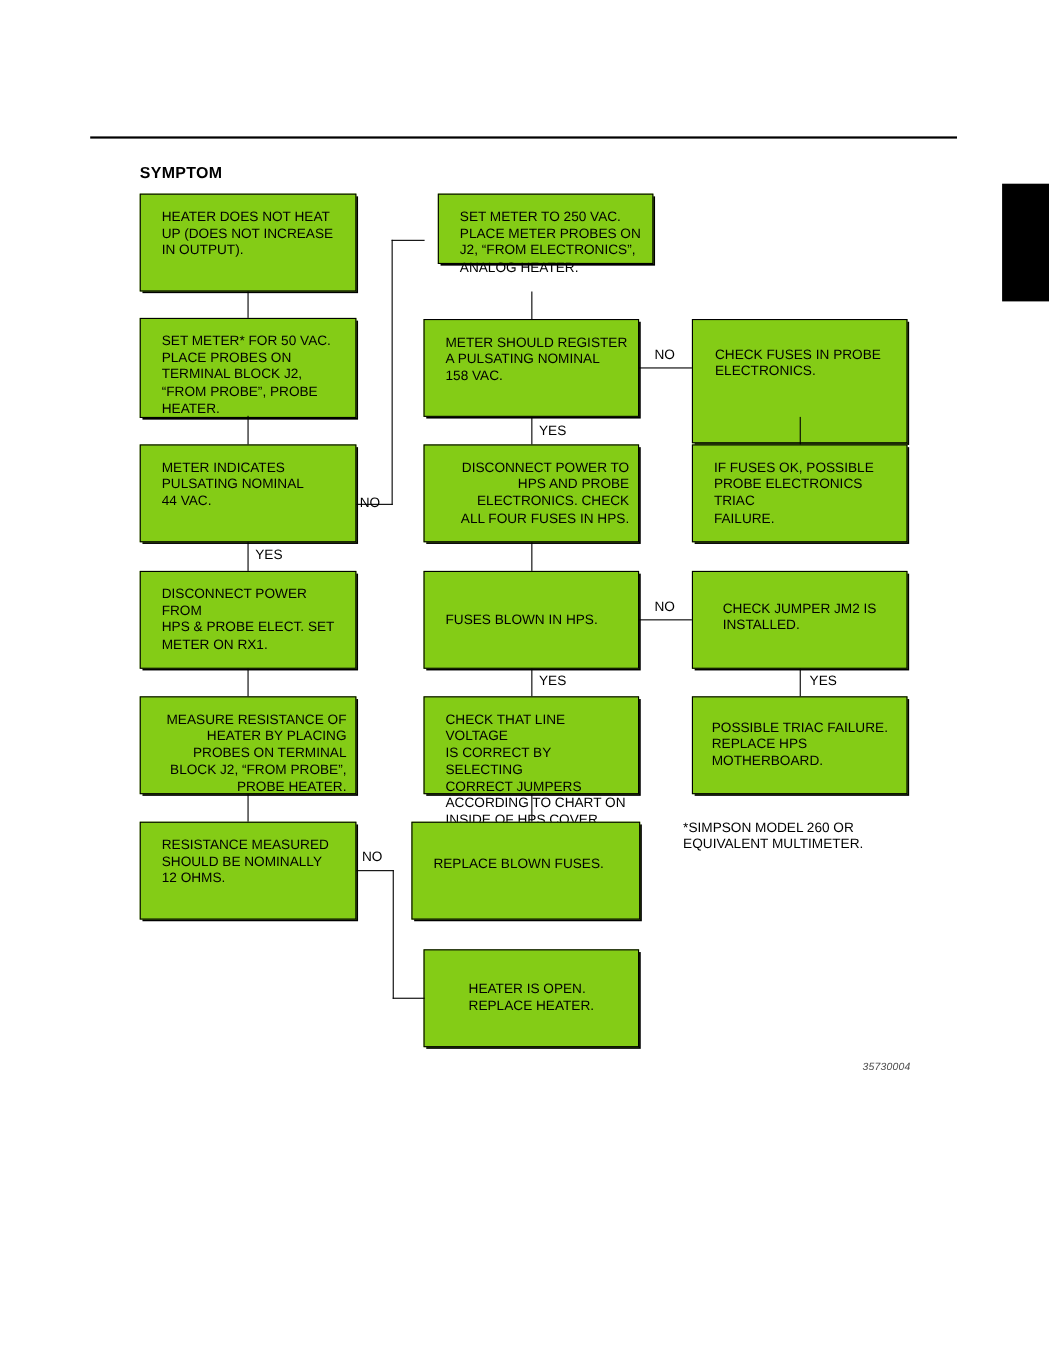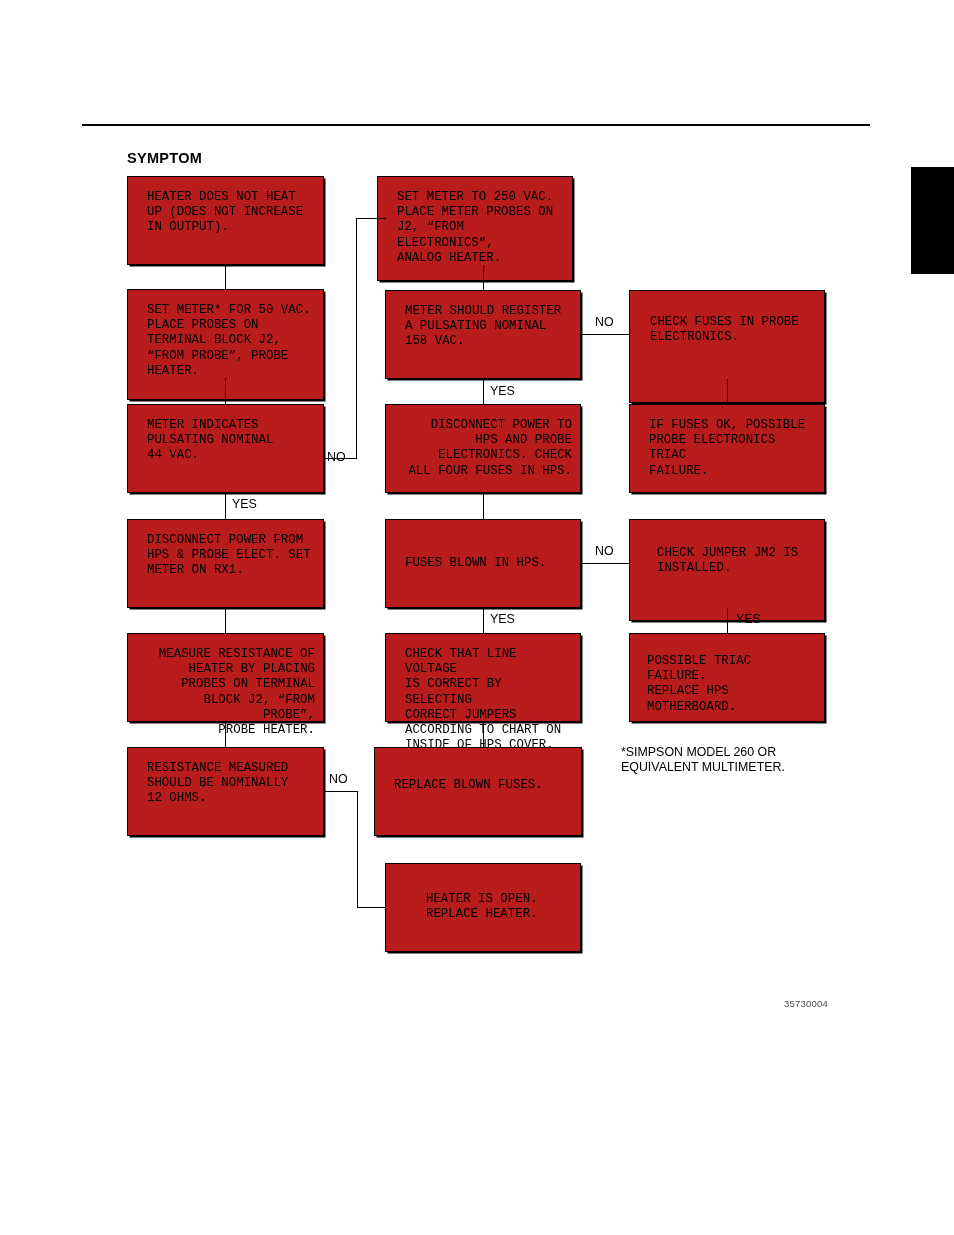--- a/index.html
+++ b/index.html
@@ -43,24 +43,23 @@
     top: 150px;
     font-size: 14.5px;
     font-weight: bold;
     letter-spacing: 0.3px;
   }
   
   .node {
     position: absolute;
     box-sizing: border-box;
     border: 1.4px solid #000000;
-    background: #b91c1c;
+    background: #84cc16;
     
     box-shadow: 2px 2px 0 -0.5px #000000;
-    font-family: Liberation Mono, monospace;
   }
   .node .txt {
     position: absolute;
     left: 19px;
     right: 8px;
     top: 13px;
     font-size: 12.4px;
     line-height: 15.2px;
     white-space: pre-line;
   }
@@ -103,21 +102,21 @@
   <div class="thumb-tab"></div>
 
   <div class="section-title">SYMPTOM</div>
 
   <div class="node" style="left:127px; top:176px; width:197px; height:89px;">
     <div class="txt">HEATER DOES NOT HEAT
 UP (DOES NOT INCREASE
 IN OUTPUT).</div>
   </div>
 
-  <div class="node" style="left:127px; top:289px; width:197px; height:111px;">
+  <div class="node" style="left:127px; top:289px; width:197px; height:91px;">
     <div class="txt">SET METER* FOR 50 VAC.
 PLACE PROBES ON
 TERMINAL BLOCK J2,
 “FROM PROBE”, PROBE
 HEATER.</div>
   </div>
 
   <div class="node" style="left:127px; top:404px; width:197px; height:89px;">
     <div class="txt">METER INDICATES
 PULSATING NOMINAL
@@ -137,21 +136,21 @@
 BLOCK J2, “FROM PROBE”,
 PROBE HEATER.</div>
   </div>
 
   <div class="node" style="left:127px; top:747px; width:197px; height:89px;">
     <div class="txt">RESISTANCE MEASURED
 SHOULD BE NOMINALLY
 12 OHMS.</div>
   </div>
 
-  <div class="node" style="left:377px; top:176px; width:196px; height:105px;">
+  <div class="node" style="left:398px; top:176px; width:196px; height:64px;">
     <div class="txt">SET METER TO 250 VAC.
 PLACE METER PROBES ON
 J2, “FROM ELECTRONICS”,
 ANALOG HEATER.</div>
   </div>
 
   <div class="node" style="left:385px; top:290px; width:196px; height:89px;">
     <div class="txt">METER SHOULD REGISTER
 A PULSATING NOMINAL
 158 VAC.</div>
@@ -189,21 +188,21 @@
     <div class="txt" style="top:24px; left:20px;">CHECK FUSES IN PROBE
 ELECTRONICS.</div>
   </div>
 
   <div class="node" style="left:629px; top:404px; width:196px; height:89px;">
     <div class="txt">IF FUSES OK, POSSIBLE
 PROBE ELECTRONICS TRIAC
 FAILURE.</div>
   </div>
 
-  <div class="node" style="left:629px; top:519px; width:196px; height:102px;">
+  <div class="node" style="left:629px; top:519px; width:196px; height:89px;">
     <div class="txt" style="top:26px; left:27px;">CHECK JUMPER JM2 IS
 INSTALLED.</div>
   </div>
 
   <div class="node" style="left:629px; top:633px; width:196px; height:89px;">
     <div class="txt" style="top:20px; left:17px;">POSSIBLE TRIAC FAILURE.
 REPLACE HPS
 MOTHERBOARD.</div>
   </div>
 
@@ -239,15 +238,15 @@
 
   <div class="edge-label" style="left:595px; top:315px;">NO</div>
   <div class="edge-label" style="left:490px; top:384px;">YES</div>
   <div class="edge-label" style="left:595px; top:544px;">NO</div>
   <div class="edge-label" style="left:490px; top:612px;">YES</div>
   <div class="edge-label" style="left:736px; top:612px;">YES</div>
 
   <div class="footnote" style="left:621px; top:745px;">*SIMPSON MODEL 260 OR
 EQUIVALENT MULTIMETER.</div>
 
-  <div class="doc-number" style="left:784px; top:998px;">35730004</div>
+  <div class="doc-number" style="left:784px; top:965px;font-style:italic;">35730004</div>
 
 </div>
 
 </body></html>

